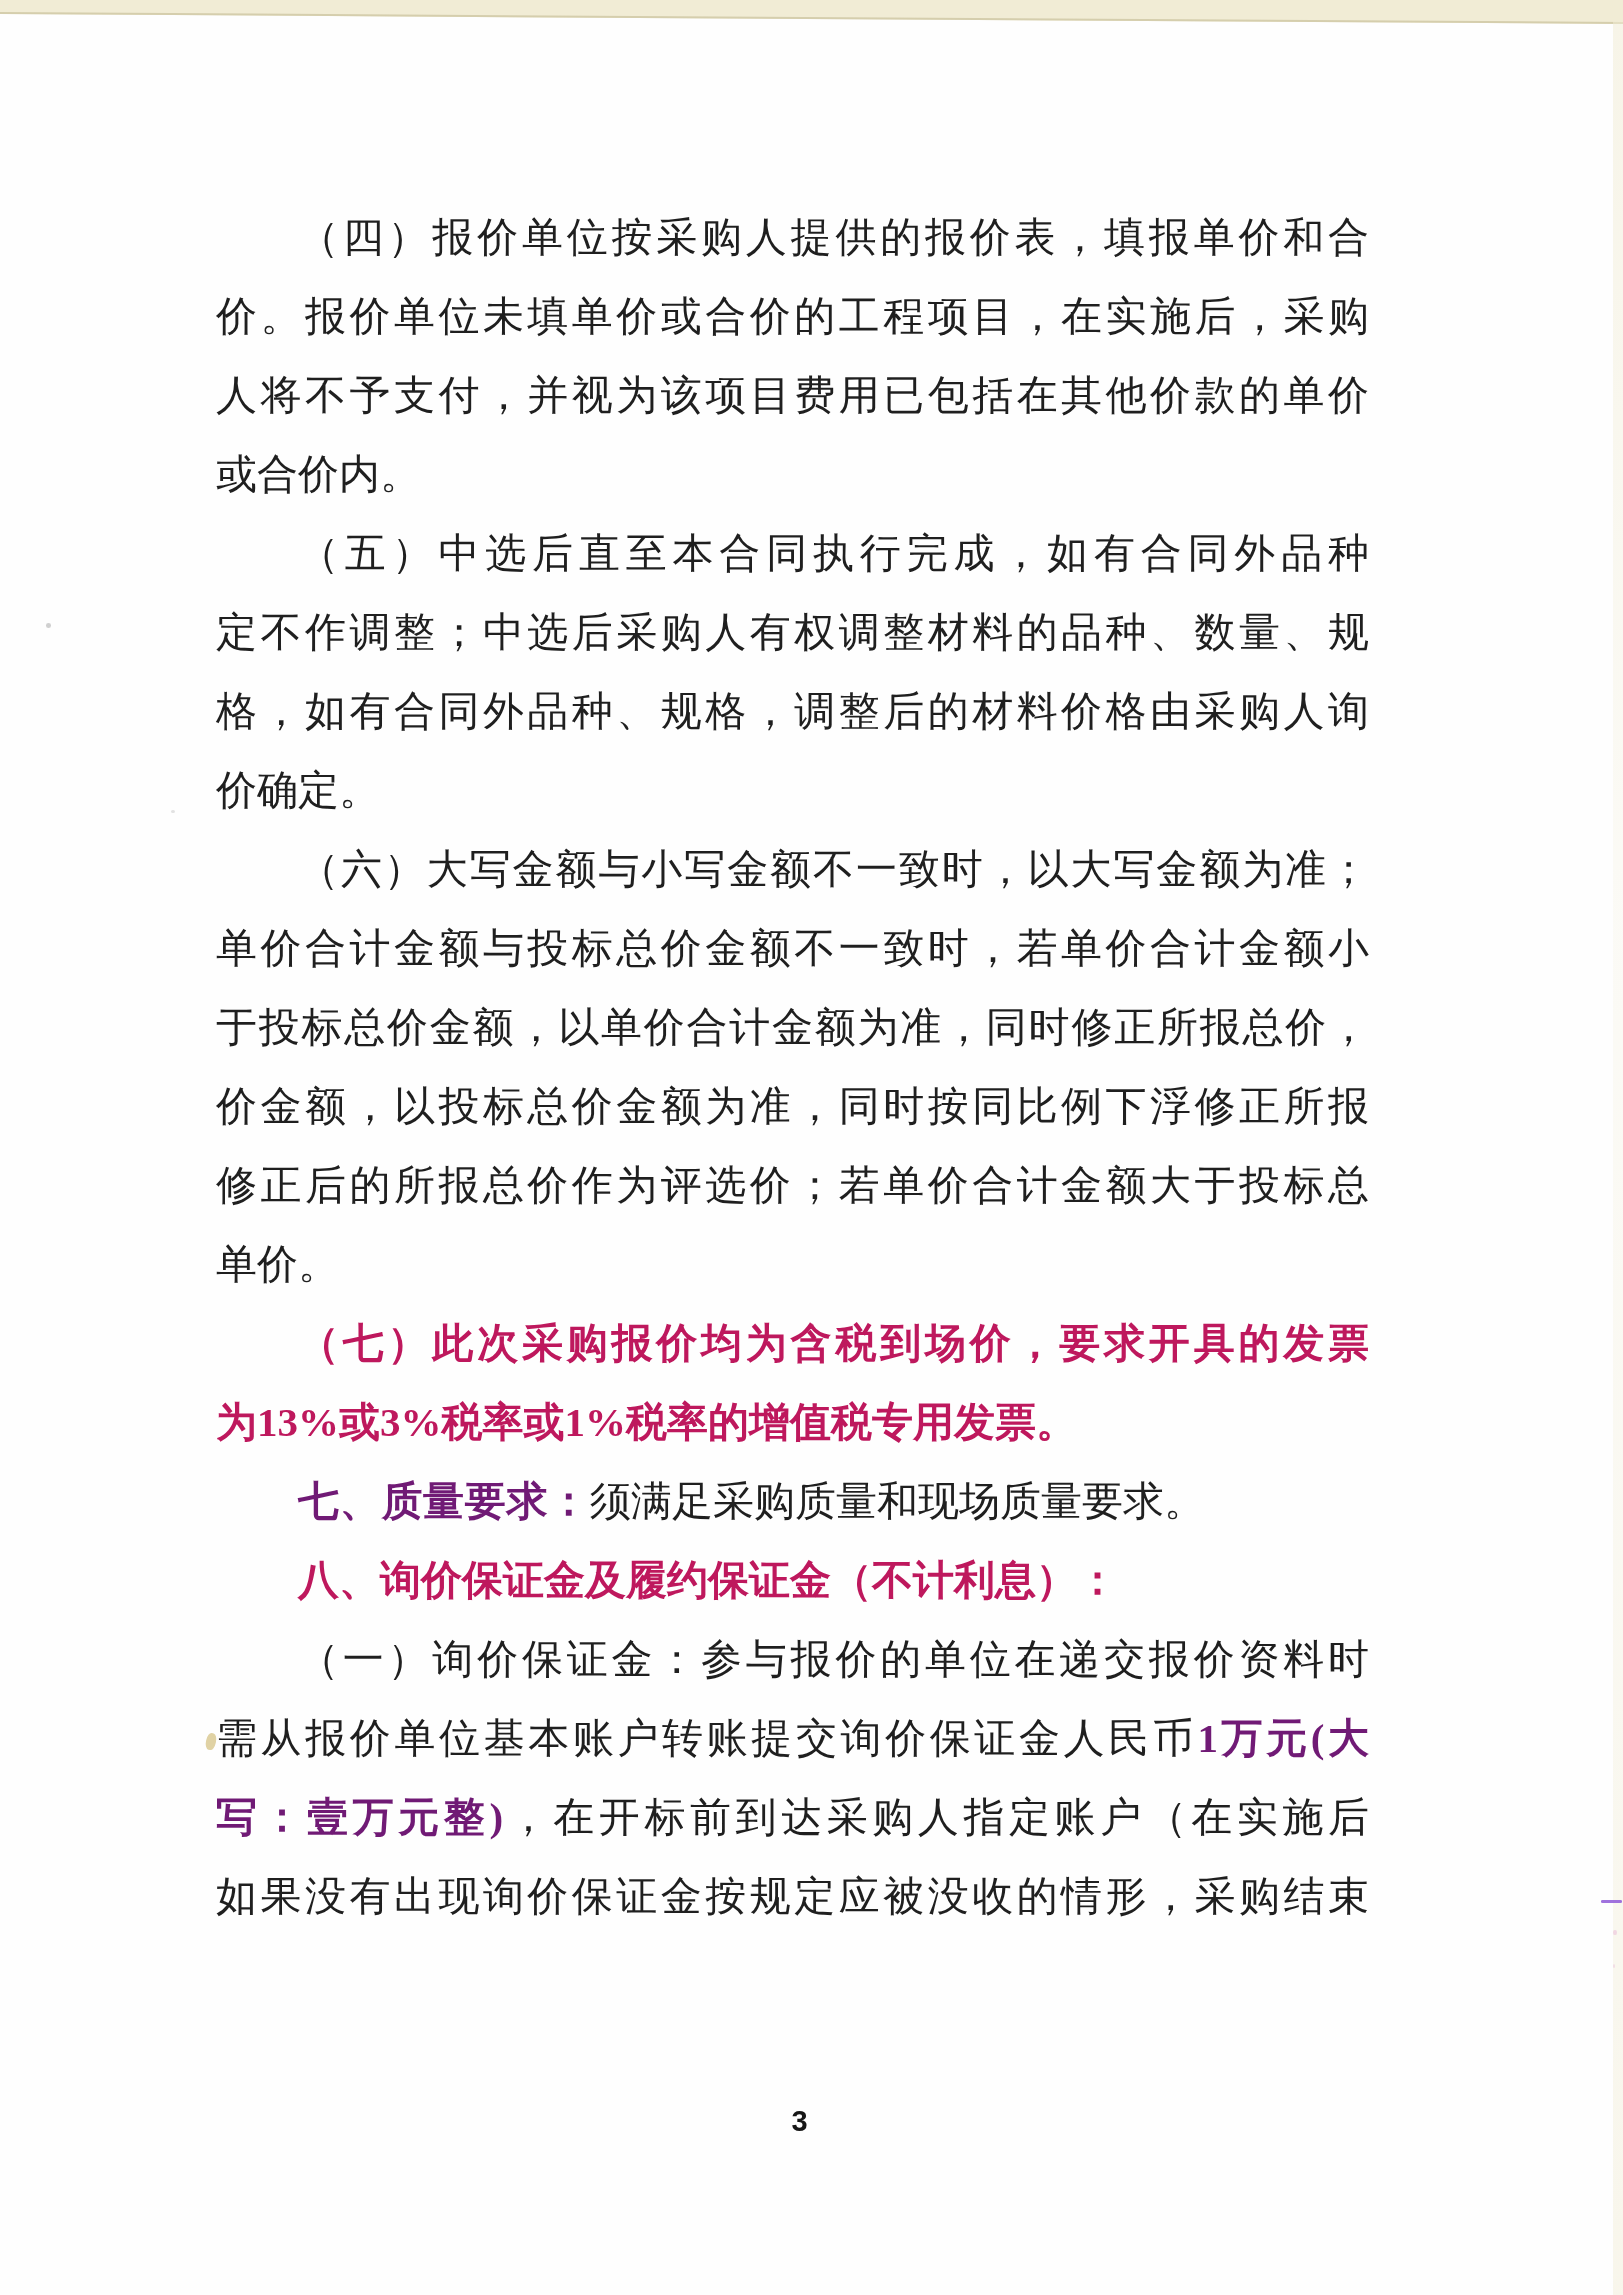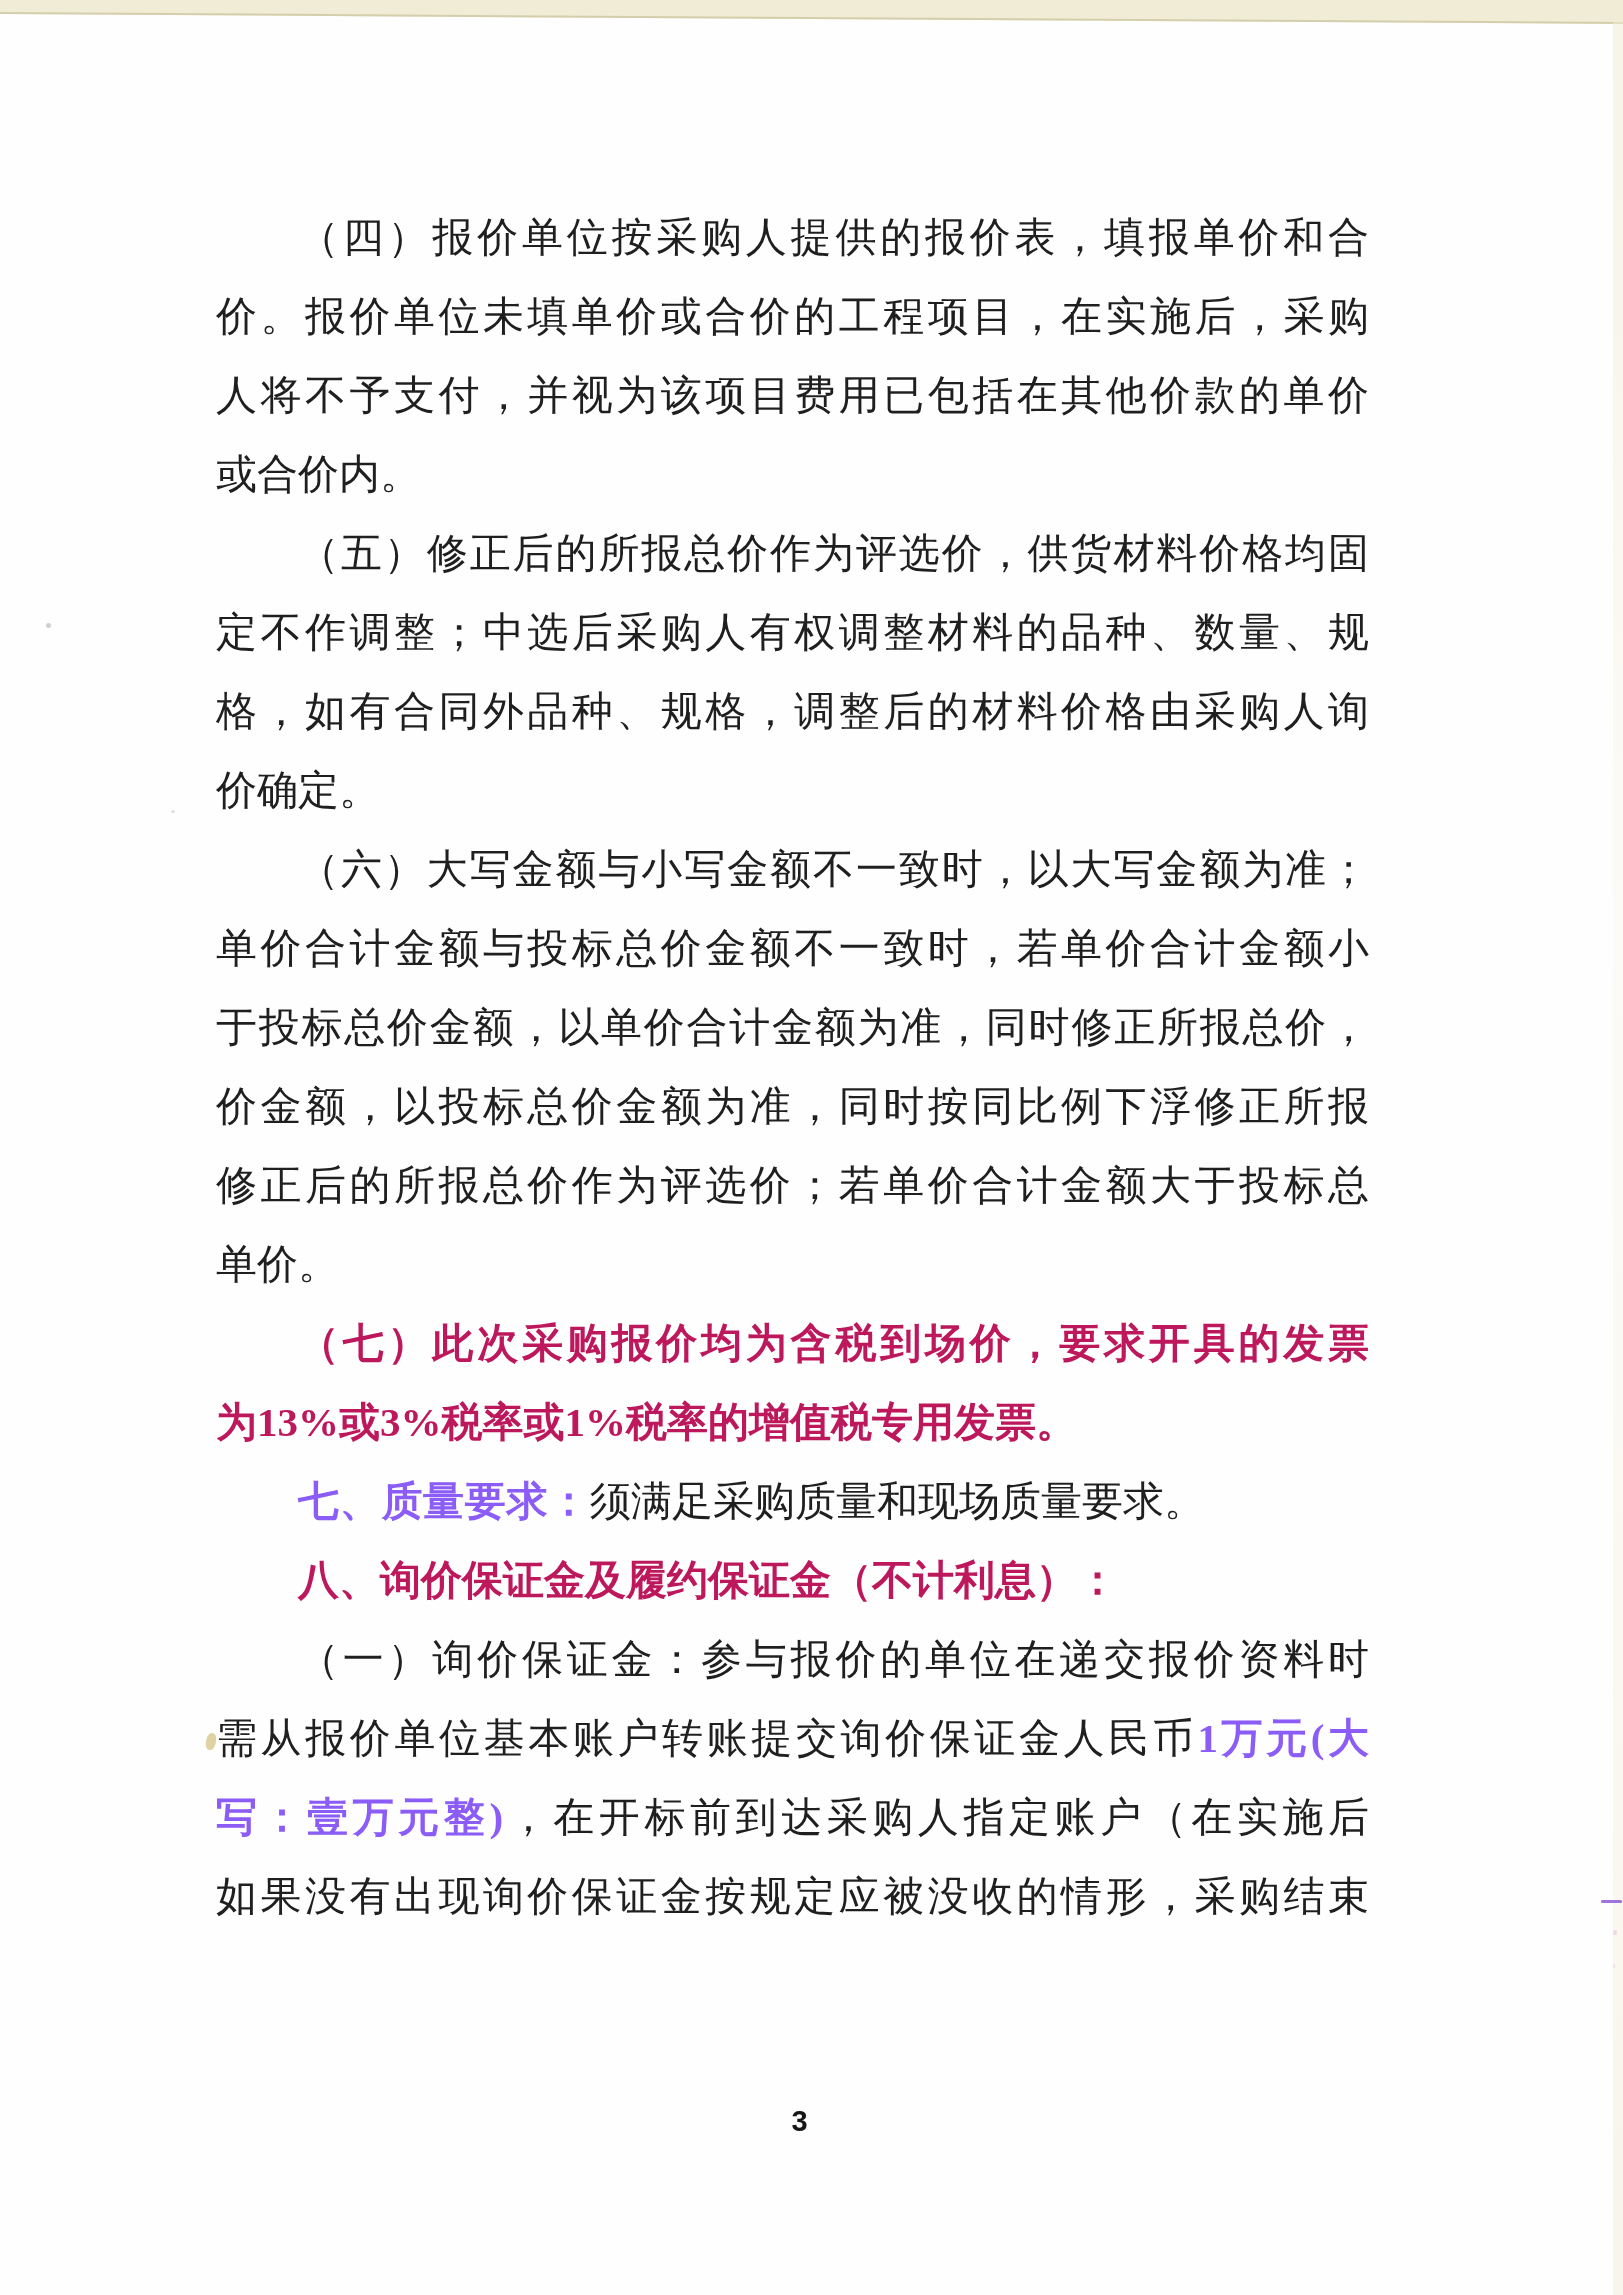--- a/index.html
+++ b/index.html
@@ -40,21 +40,21 @@
     left:216px;top:198px;width:1153px;
     font-size:41px;
     line-height:79px;
     text-align:justify;
   }
   .para{margin:0;}
   .para>.line:first-child{text-indent:2em;}
   .line{text-align:justify;}
   .line.fill{text-align-last:justify;}
   .para.bold{font-weight:bold;color:#be185d;}
-  .seg-bold{font-weight:bold;color:#8b5cf6;}
+  .seg-bold{font-weight:bold;color:#701a75;}
   .para.heiti .seg-bold{font-family:"Liberation Sans","DejaVu Sans",sans-serif;letter-spacing:0.7px;}
 
   .page-number{
     position:absolute;
     left:223px;top:2105px;width:1153px;
     text-align:center;
     font-family:"Liberation Sans","DejaVu Sans",sans-serif;
     font-weight:bold;
     font-size:29px;
     color:#161616;
@@ -74,21 +74,21 @@
   <div class="speck pink2"></div>
 
   <div class="doc">
       <div class="para">
         <div class="line fill"><span>（四）报价单位按采购人提供的报价表，填报单价和合</span></div>
         <div class="line fill"><span>价。报价单位未填单价或合价的工程项目，在实施后，采购</span></div>
         <div class="line fill"><span>人将不予支付，并视为该项目费用已包括在其他价款的单价</span></div>
         <div class="line"><span>或合价内。</span></div>
       </div>
       <div class="para">
-        <div class="line fill"><span>（五）修正后的所报总价作为评选价，供货材料价格均固</span></div>
+        <div class="line fill"><span>（五）中选后直至本合同执行完成，如有合同外品种</span></div>
         <div class="line fill"><span>定不作调整；中选后采购人有权调整材料的品种、数量、规</span></div>
         <div class="line fill"><span>格，如有合同外品种、规格，调整后的材料价格由采购人询</span></div>
         <div class="line"><span>价确定。</span></div>
       </div>
       <div class="para">
         <div class="line fill"><span>（六）大写金额与小写金额不一致时，以大写金额为准；</span></div>
         <div class="line fill"><span>单价合计金额与投标总价金额不一致时，若单价合计金额小</span></div>
         <div class="line fill"><span>于投标总价金额，以单价合计金额为准，同时修正所报总价，</span></div>
         <div class="line fill"><span>价金额，以投标总价金额为准，同时按同比例下浮修正所报</span></div>
         <div class="line fill"><span>修正后的所报总价作为评选价；若单价合计金额大于投标总</span></div>

